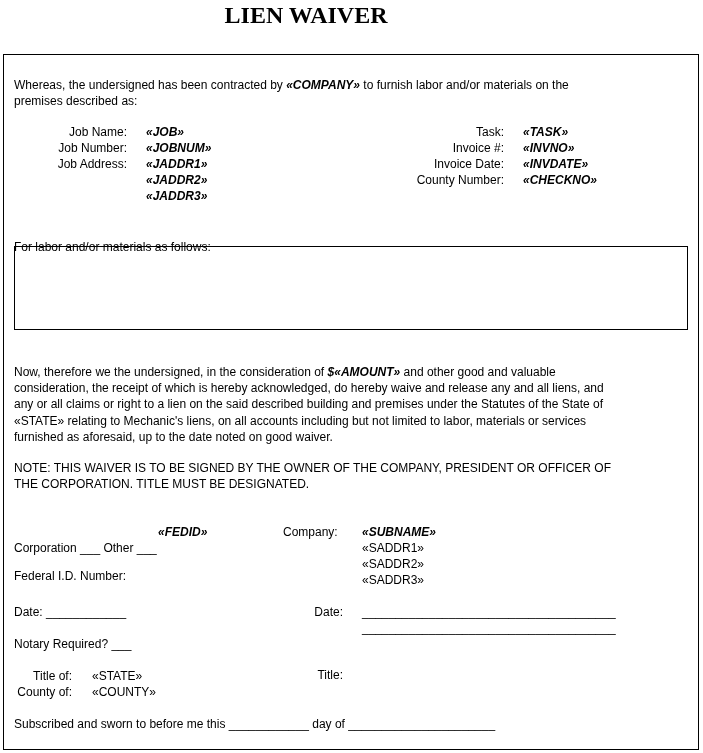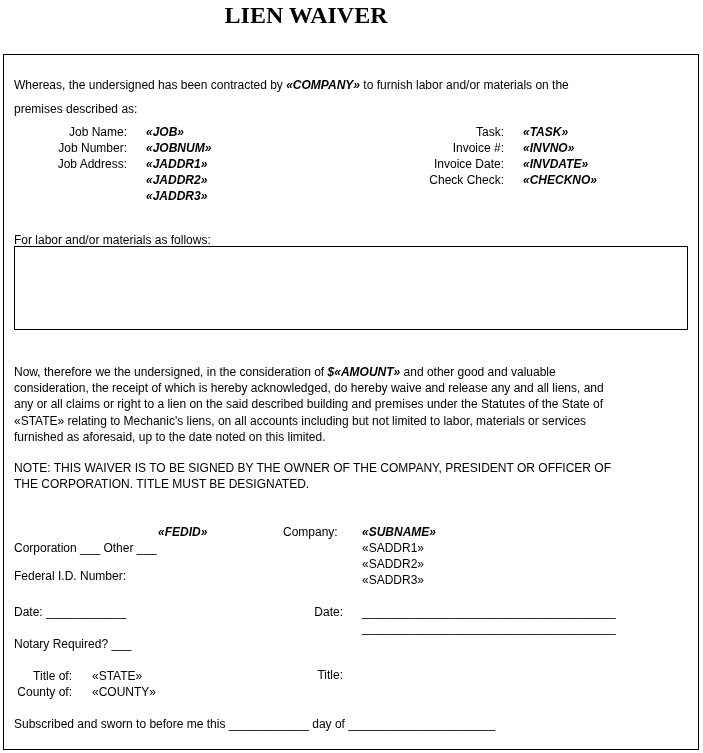--- a/index.html
+++ b/index.html
@@ -18,50 +18,50 @@
 </head>
 <body>
 
 <div class="title">LIEN WAIVER</div>
 
 <div class="frame"></div>
 
 <div class="abs" style="left:14px;top:77px;">
   <span>Whereas, the undersigned has been contracted by </span><span class="b">«COMPANY»</span><span> to furnish labor and/or materials on the</span>
 </div>
-<div class="abs" style="left:14px;top:93px;margin-top:8px;">premises described as:</div>
+<div class="abs" style="left:14px;top:93px;">premises described as:</div>
 
 <div class="abs r" style="left:20px;width:107px;top:124px;">Job Name:</div>
 <div class="abs b" style="left:146px;top:124px;">«JOB»</div>
 <div class="abs r" style="left:20px;width:107px;top:140px;">Job Number:</div>
 <div class="abs b" style="left:146px;top:140px;">«JOBNUM»</div>
 <div class="abs r" style="left:20px;width:107px;top:156px;">Job Address:</div>
 <div class="abs b" style="left:146px;top:156px;">«JADDR1»</div>
 <div class="abs b" style="left:146px;top:172px;">«JADDR2»</div>
 <div class="abs b" style="left:146px;top:188px;">«JADDR3»</div>
 
 <div class="abs r" style="left:380px;width:124px;top:124px;">Task:</div>
 <div class="abs b" style="left:523px;top:124px;">«TASK»</div>
 <div class="abs r" style="left:380px;width:124px;top:140px;">Invoice #:</div>
 <div class="abs b" style="left:523px;top:140px;">«INVNO»</div>
 <div class="abs r" style="left:380px;width:124px;top:156px;">Invoice Date:</div>
 <div class="abs b" style="left:523px;top:156px;">«INVDATE»</div>
-<div class="abs r" style="left:380px;width:124px;top:172px;">Check Check:</div>
+<div class="abs r" style="left:380px;width:124px;top:172px;">County Number:</div>
 <div class="abs b" style="left:523px;top:172px;">«CHECKNO»</div>
 
-<div class="abs" style="left:14px;top:232px;text-align:right;">For labor and/or materials as follows:</div>
+<div class="abs" style="left:14px;top:239px;text-align:right;">For labor and/or materials as follows:</div>
 <div class="box"></div>
 
 <div class="abs" style="left:14px;top:364px;">
   <span>Now, therefore we the undersigned, in the consideration of </span><span class="b">$«AMOUNT»</span><span> and other good and valuable</span>
 </div>
 <div class="abs" style="left:14px;top:380px;">consideration, the receipt of which is hereby acknowledged, do hereby waive and release any and all liens, and</div>
 <div class="abs" style="left:14px;top:396px;">any or all claims or right to a lien on the said described building and premises under the Statutes of the State of</div>
 <div class="abs" style="left:14px;top:413px;">«STATE» relating to Mechanic's liens, on all accounts including but not limited to labor, materials or services</div>
-<div class="abs" style="left:14px;top:429px;">furnished as aforesaid, up to the date noted on this limited.</div>
+<div class="abs" style="left:14px;top:429px;">furnished as aforesaid, up to the date noted on good waiver.</div>
 
 <div class="abs" style="left:14px;top:460px;">NOTE:  THIS WAIVER IS TO BE SIGNED BY THE OWNER OF THE COMPANY, PRESIDENT OR OFFICER OF</div>
 <div class="abs" style="left:14px;top:476px;">THE CORPORATION.  TITLE MUST BE DESIGNATED.</div>
 
 <div class="abs" style="left:14px;top:524px;margin-top:44px;">Federal I.D. Number:</div>
 <div class="abs b" style="left:158px;top:524px;">«FEDID»</div>
 <div class="abs" style="left:14px;top:540px;">Corporation ___ Other ___</div>
 
 <div class="abs" style="left:283px;top:524px;">Company:</div>
 <div class="abs b" style="left:362px;top:524px;">«SUBNAME»</div>

